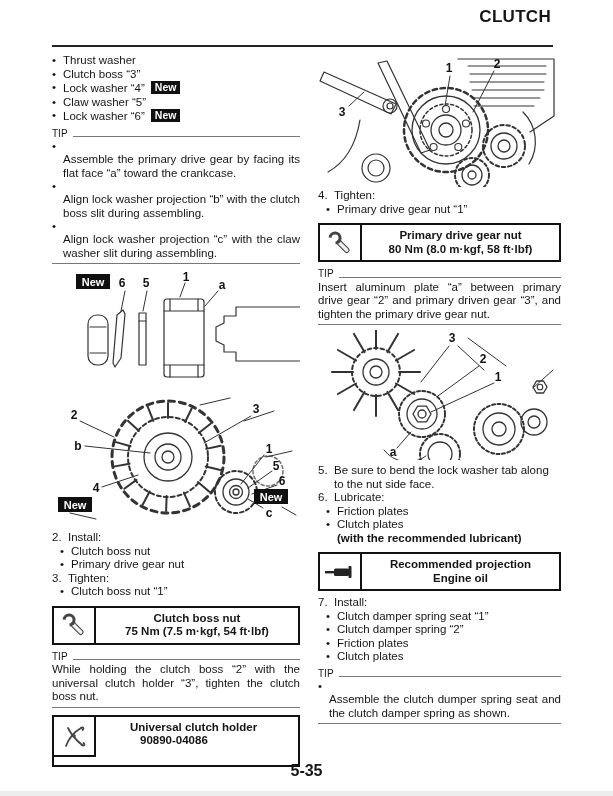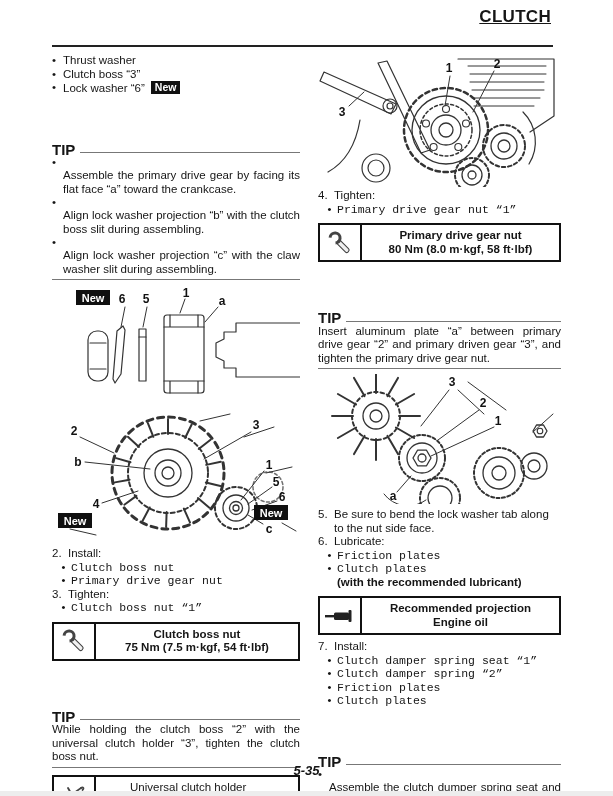--- a/index.html
+++ b/index.html
@@ -1,71 +1,77 @@
 <!DOCTYPE html>
 <html><head>
 <meta charset="utf-8">
 <style>
   html,body{margin:0;padding:0;background:#fff;}
   .page{position:relative;width:613px;height:796px;background:#fff;overflow:hidden;
         font-family:"Liberation Sans",sans-serif;color:#151515;font-size:11.5px;line-height:13.5px;}
-  .hdr{position:absolute;top:10px;right:62px;font-size:17px;font-weight:bold;letter-spacing:.3px;text-decoration:underline;}
+  .hdr{position:absolute;top:10px;right:62px;font-size:17px;font-weight:bold;letter-spacing:.3px;}
   .hdr-rule{position:absolute;top:45px;left:52px;width:501px;height:2px;background:#222;}
   .col{position:absolute;top:54px;}
   .col-left{left:52px;width:248px;}
   .col-right{left:318px;width:243px;}
   .bul{display:flex;justify-content:flex-end;}
   .bul::before{content:"•";flex:none;width:11px;}
   .bul .t{flex:1;}
   .bul.just .t{text-align:justify;margin-top:13px;}
   .step{display:flex;}
   .step .n{flex:none;width:16px;}
   .step .t{flex:1;}
-  .sub{padding-left:8px;font-family:Liberation Mono, monospace;}
+  .sub{padding-left:8px;}
   .note{padding-left:19px;font-weight:bold;}
   .new{display:inline-block;background:#101010;color:#fff;font-weight:bold;font-size:10.5px;
        line-height:13px;padding:0 4px;margin-left:6px;vertical-align:1px;}
   .tip-head{display:flex;align-items:flex-end;margin-top:3px;}
-  .tip-lab{font-weight:bold;font-size:15px;flex:none;margin-top:44px;}
+  .tip-lab{font-weight:normal;font-size:10px;flex:none;}
   .tip-line{flex:1;border-bottom:1px solid #777;margin-left:5px;margin-bottom:3px;}
   .tip-end{border-bottom:1px solid #777;margin-top:3px;margin-bottom:5px;}
   .tip-body{text-align:justify;}
   .fig{position:relative;margin:4px 0 2px;}
   .fig svg{display:block;}
   .figline{stroke:#333;fill:none;stroke-linecap:round;stroke-linejoin:round;}
   .figtext{font:bold 12px "Liberation Sans",sans-serif;fill:#111;}
   .badgetext{font:bold 11px "Liberation Sans",sans-serif;fill:#fff;}
   .spec{display:flex;border:2px solid #111;margin:7px 0 5px;align-items:stretch;}
   .spec .ic{flex:none;width:40px;border-right:2px solid #111;display:flex;align-items:center;justify-content:center;}
   .spec .bd{flex:1;display:flex;flex-direction:column;align-items:center;justify-content:center;
             font-weight:bold;padding:4px 2px;}
   .toolbox{position:relative;border:2px solid #111;margin:7px 0 5px;min-height:48px;display:flex;}
   .toolbox .ic{flex:none;width:40px;height:38px;border-right:2px solid #111;border-bottom:2px solid #111;
                display:flex;align-items:center;justify-content:center;}
-  .toolbox .bd{flex:1;padding:4px 2px 1px 34px;font-weight:normal;border-radius:21px;}
+  .toolbox .bd{flex:1;padding:4px 2px 1px 34px;font-weight:bold;border-radius:21px;}
   .toolbox .code{padding-left:10px;}
-  .pagenum{position:absolute;top:764px;left:0;width:613px;text-align:center;font-weight:bold;font-size:13px;font-style:italic;}
+  .pagenum{position:absolute;top:764px;left:0;width:613px;text-align:center;font-weight:bold;font-size:16px;}
   .bottom-strip{position:absolute;bottom:0;left:0;width:613px;height:5px;background:#ededed;}
 </style>
 </head>
 <body>
 
 <div class="page">
 
   <div class="hdr">CLUTCH</div>
   <div class="hdr-rule"></div>
 
   <div class="col col-left">
 
     <div>
       <div class="bul">
           <span class="t">Thrust washer</span>
         </div>
       <div class="bul">
           <span class="t">Clutch boss “3”</span>
+        </div>
+      <div class="bul">
+          <span class="t"><span>Lock washer “4”</span><span class="new">New</span></span>
+        </div>
+      <div class="bul">
+          <span class="t">Claw washer “5”</span>
         </div>
       <div class="bul">
           <span class="t"><span>Lock washer “6”</span><span class="new">New</span></span>
         </div>
     </div>
 
     <div>
       <div class="tip-head">
           <span class="tip-lab">TIP</span>
           <span class="tip-line"></span>

